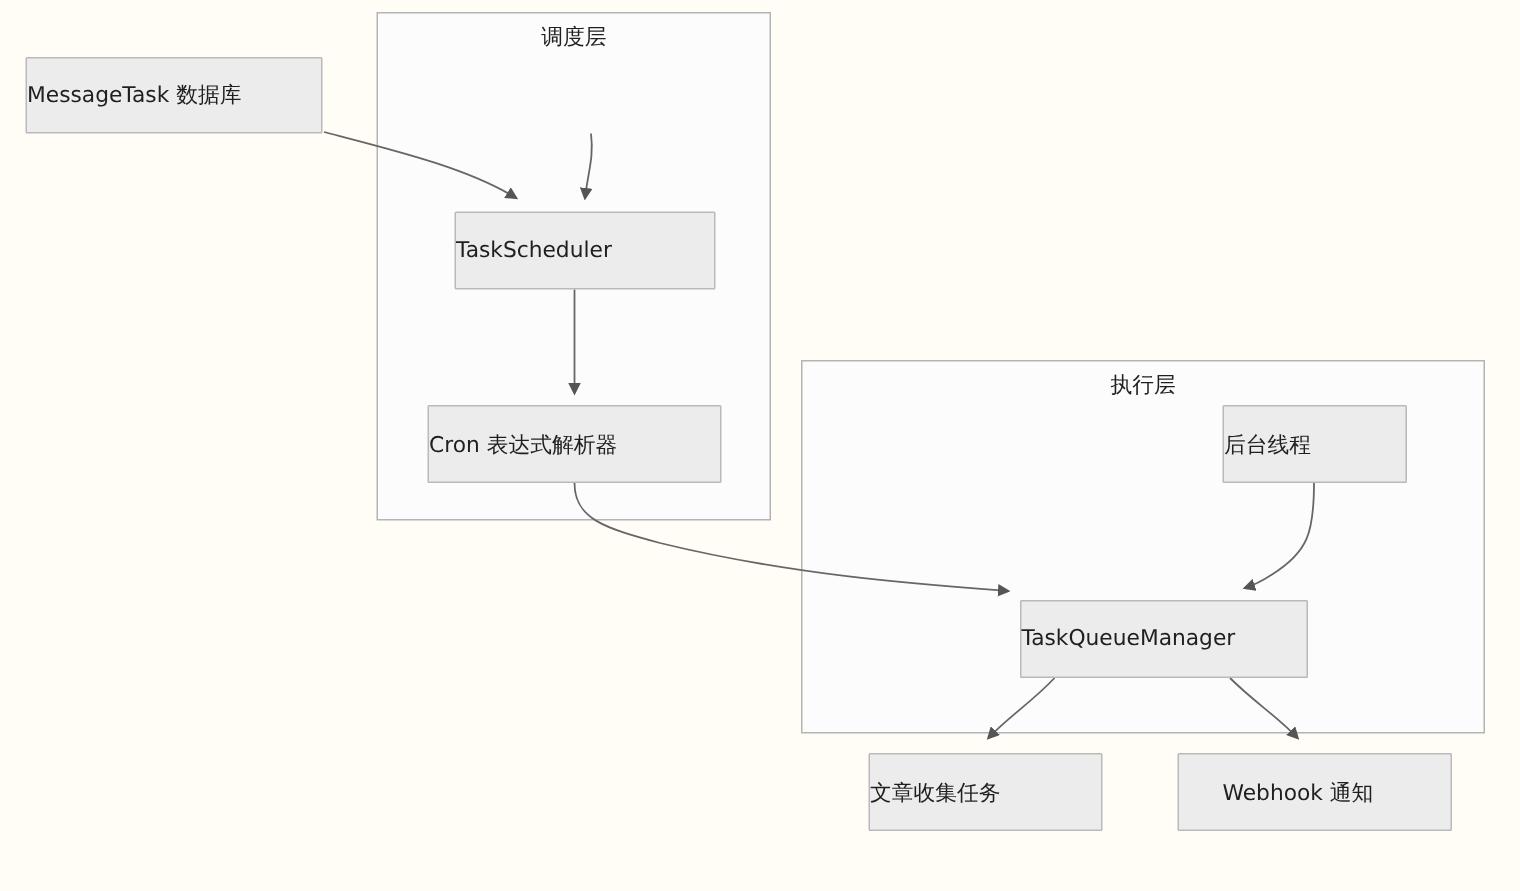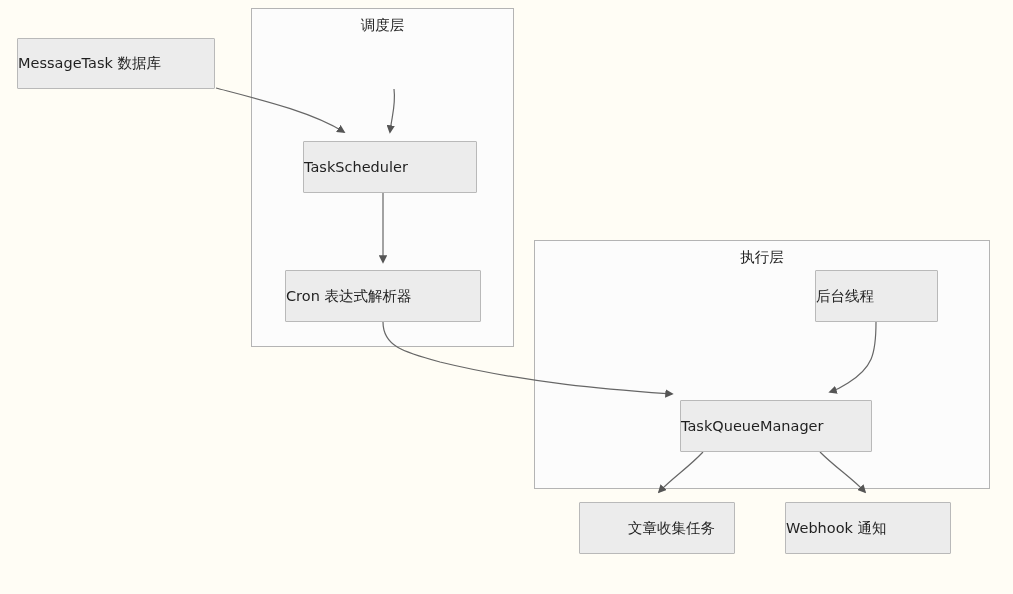--- a/index.html
+++ b/index.html
@@ -94,20 +94,20 @@
   </div>
   <div class="node" id="node-3" style="left: 285px; top: 270px; width: 196px; height: 52px;">
     <span>Cron 表达式解析器</span>
   </div>
   <div class="node" id="node-4" style="left: 815px; top: 270px; width: 123px; height: 52px;">
     <span>后台线程</span>
   </div>
   <div class="node" id="node-5" style="left: 666px; top: 400px; width: 192px; height: 52px; margin-left: 14px;">
     <span>TaskQueueManager</span>
   </div>
-  <div class="node" id="node-6" style="left: 579px; top: 502px; width: 156px; height: 52px; padding-left: 48px;">
+  <div class="node" id="node-6" style="left: 579px; top: 502px; width: 156px; height: 52px;">
     <span>文章收集任务</span>
   </div>
-  <div class="node" id="node-7" style="left: 785px; top: 502px; width: 166px; height: 52px;">
+  <div class="node" id="node-7" style="left: 785px; top: 502px; width: 183px; height: 52px; padding-left: 29px;">
     <span>Webhook 通知</span>
   </div>
 
 </div>
 
 </body></html>

